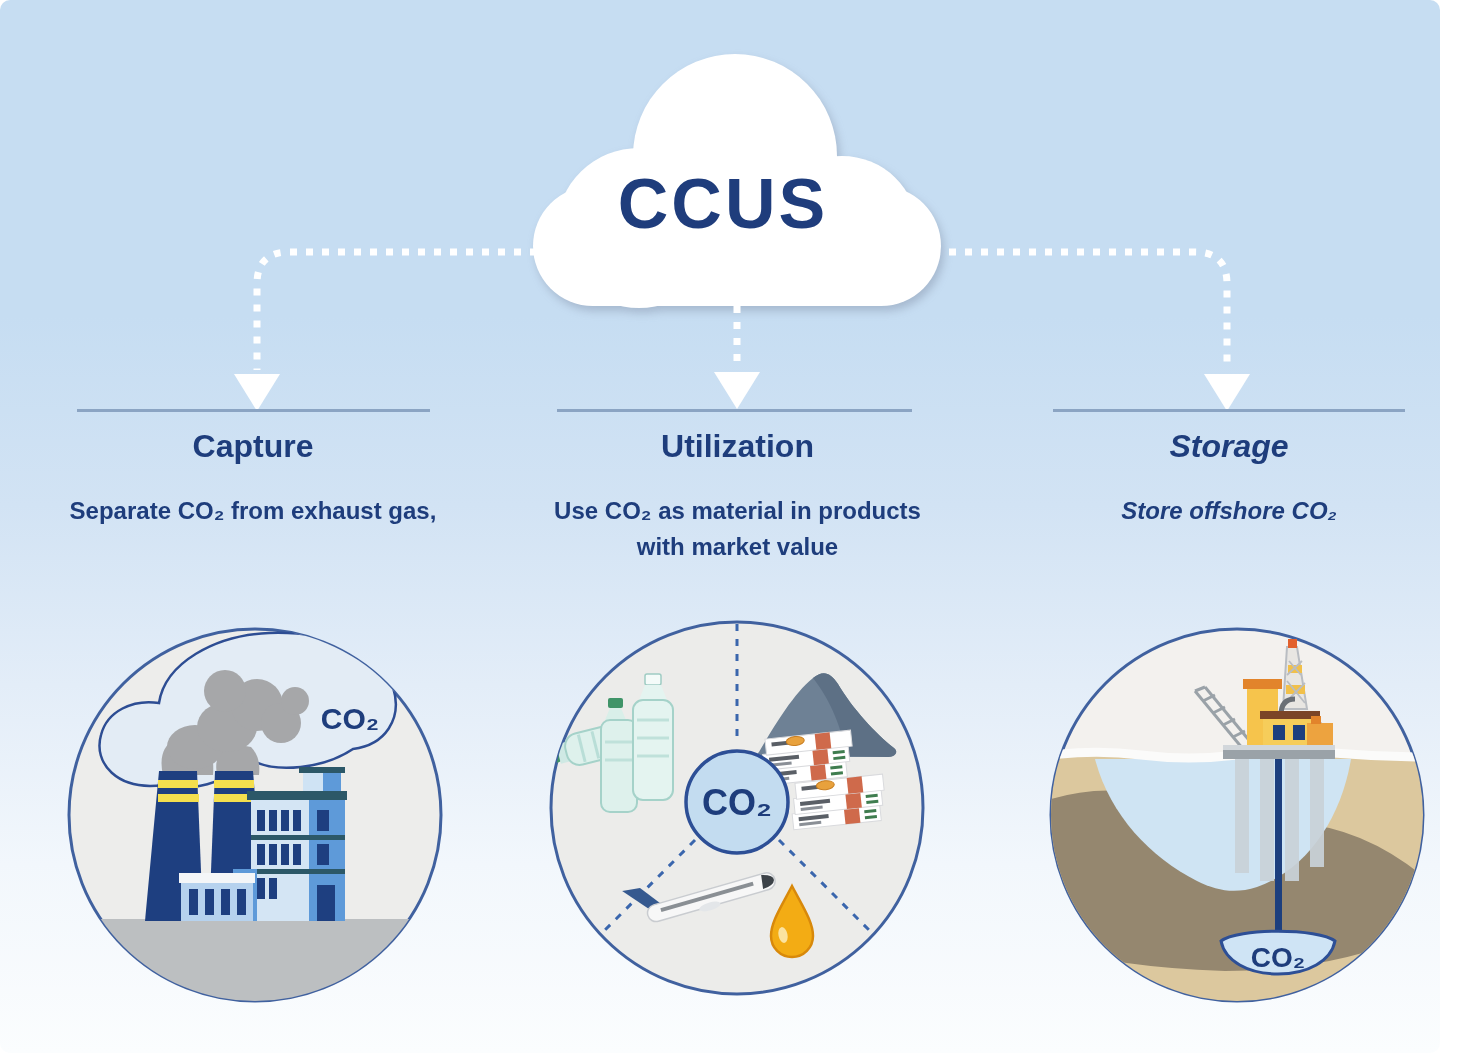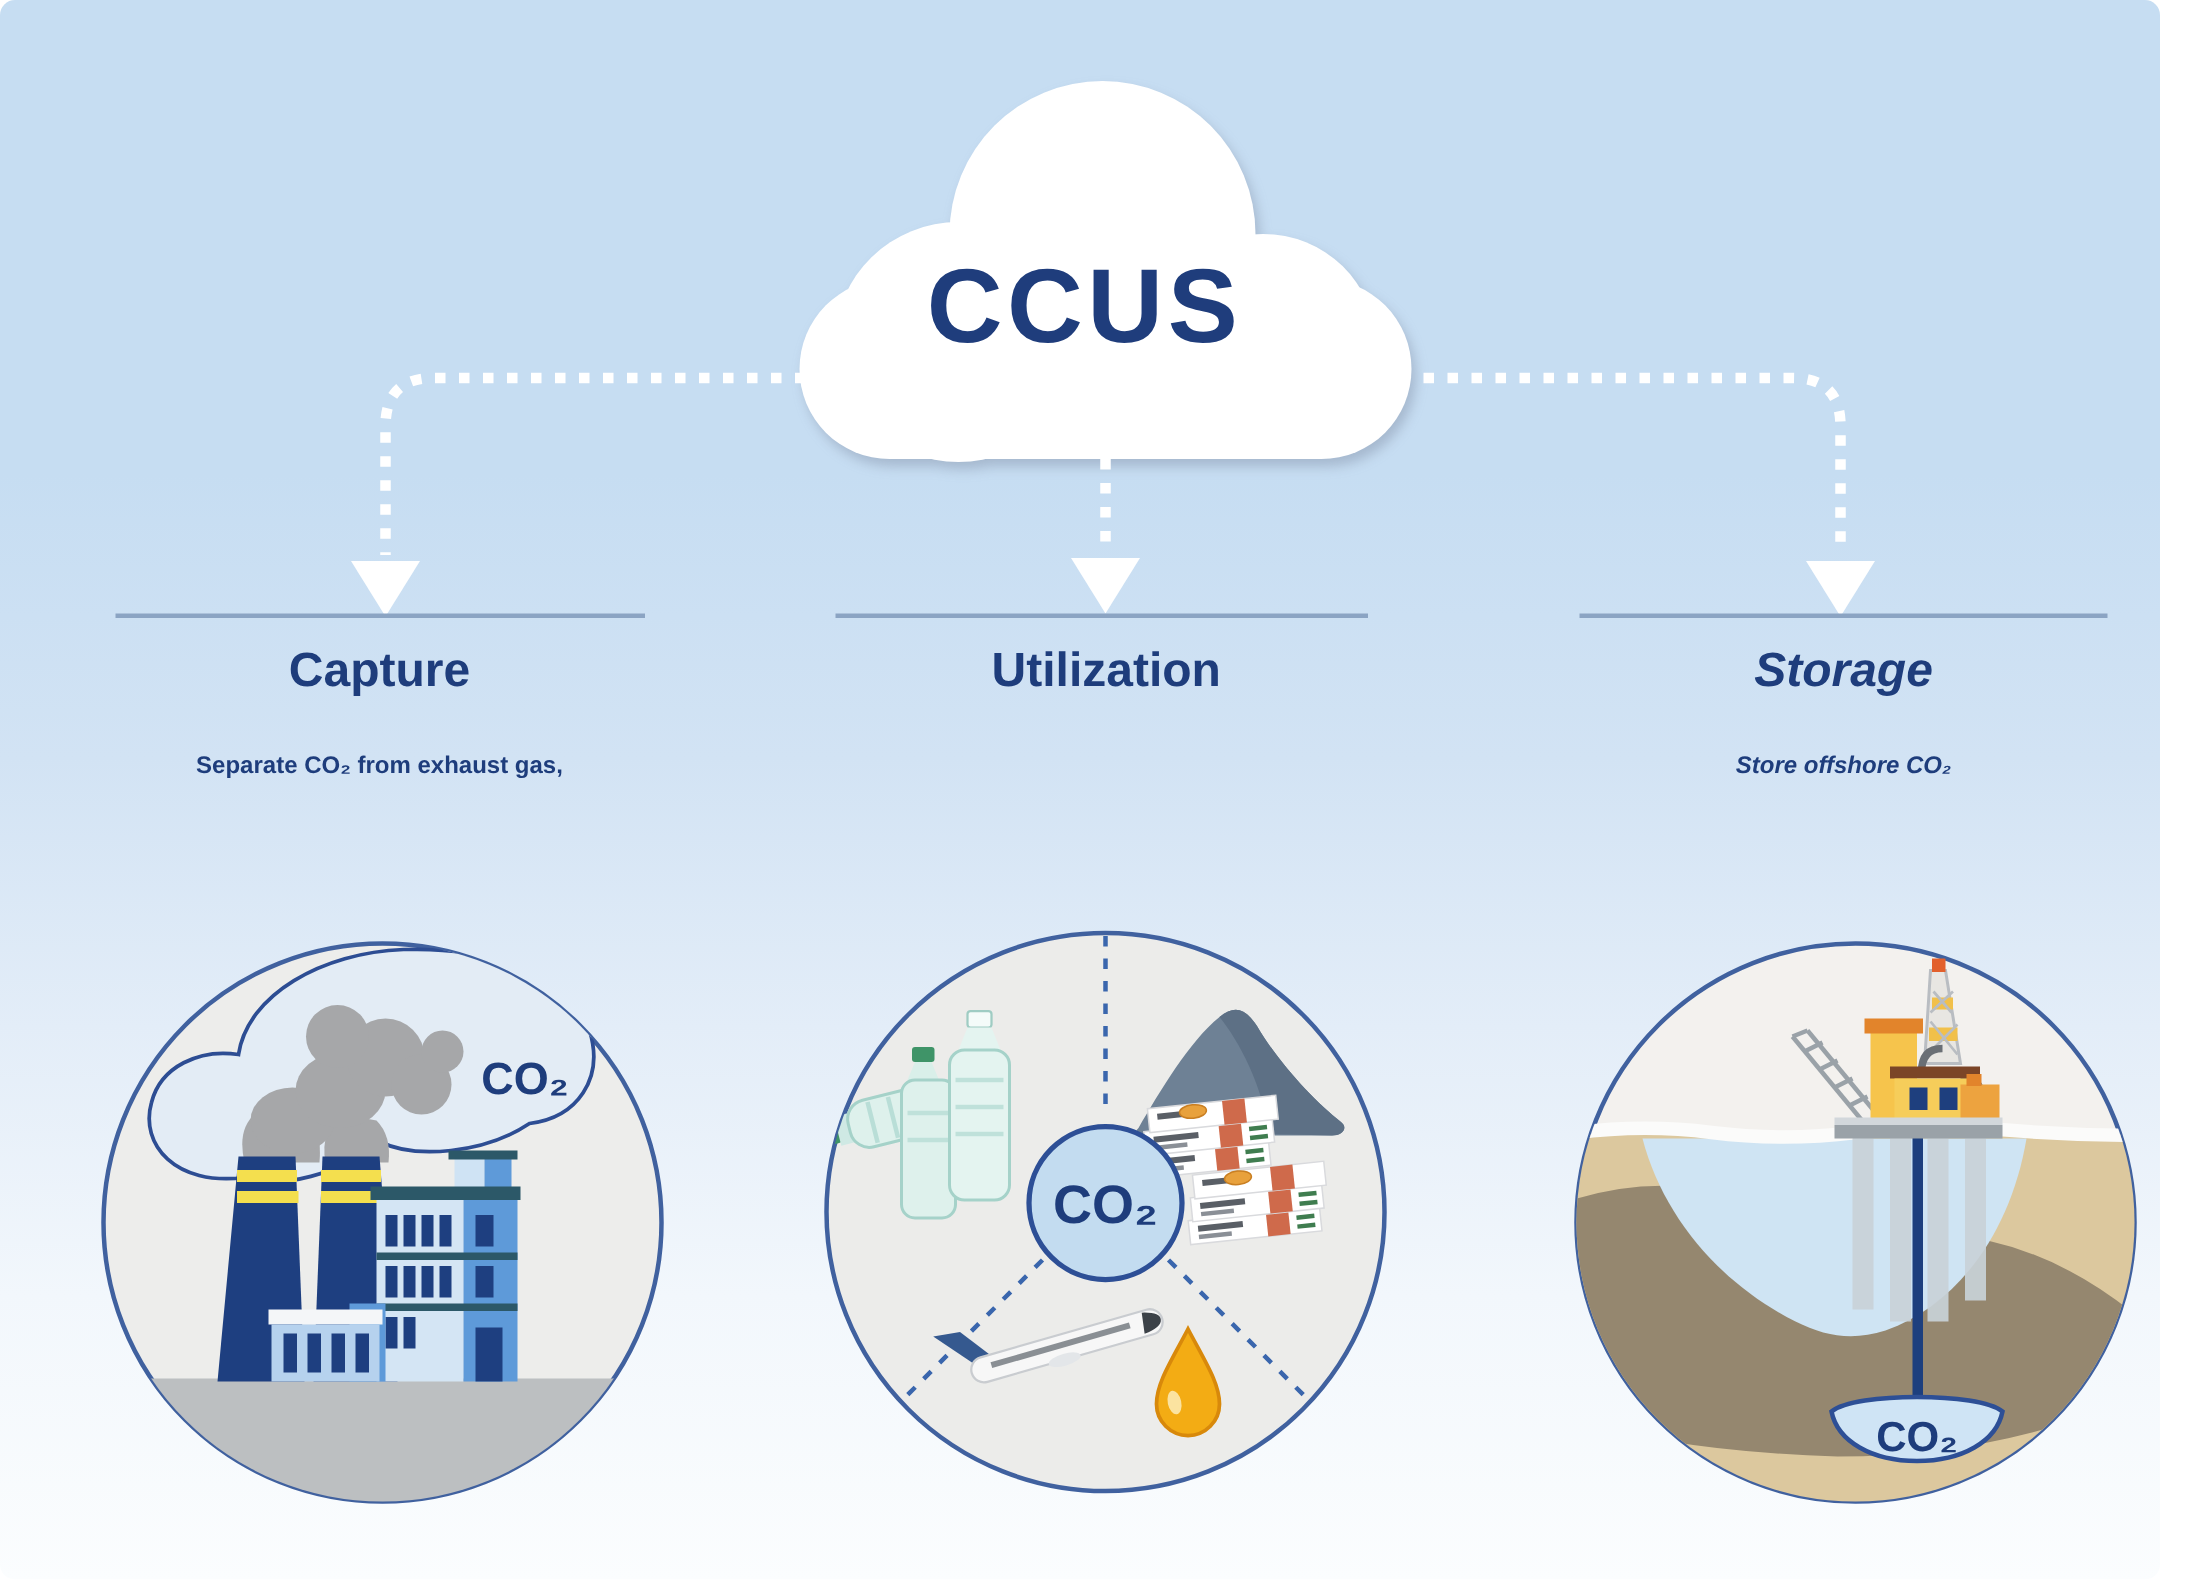--- a/index.html
+++ b/index.html
@@ -44,21 +44,21 @@
   
   .section-block { position: absolute; text-align: center; color: #1e3d7c; }
   .sec-capture     { left: 27px;   top: 428px; width: 452px; }
   .sec-utilization { left: 510px;  top: 428px; width: 455px; }
   .sec-storage     { left: 1014px; top: 428px; width: 430px; font-style: italic; }
   .section-title {
     margin: 0 0 28px 0;
     font-size: 32px; font-weight: 700; color: #1e3d7c;
   }
   .section-desc {
-    margin: 0; font-size: 16px; font-weight: 700; line-height: 36px;
+    margin: 0; font-size: 24px; font-weight: 700; line-height: 36px;
     color: #1e3d7c;
   }
 
   
   .divider { position: absolute; top: 409px; height: 3px; background: #8ba4c3; }
   .div-capture     { left: 77px;   width: 353px; }
   .div-utilization { left: 557px;  width: 355px; }
   .div-storage     { left: 1053px; width: 352px; }
 
   
@@ -103,20 +103,24 @@
 
   <div class="section-block sec-capture">
     <h2 class="section-title">Capture</h2>
     <p class="section-desc">
       <span>Separate CO₂ from exhaust gas,</span><br>
     </p>
   </div>
 
   <div class="section-block sec-utilization">
     <h2 class="section-title">Utilization</h2>
+    <p class="section-desc">
+      <span>Use CO₂ as material in products</span><br>
+      <span>with market value</span>
+    </p>
   </div>
 
   <div class="section-block sec-storage">
     <h2 class="section-title">Storage</h2>
     <p class="section-desc">
       <span>Store offshore CO₂</span><br>
     </p>
   </div>
 
   <svg class="circle-svg svg-capture" width="384" height="384" viewBox="0 0 384 384">

